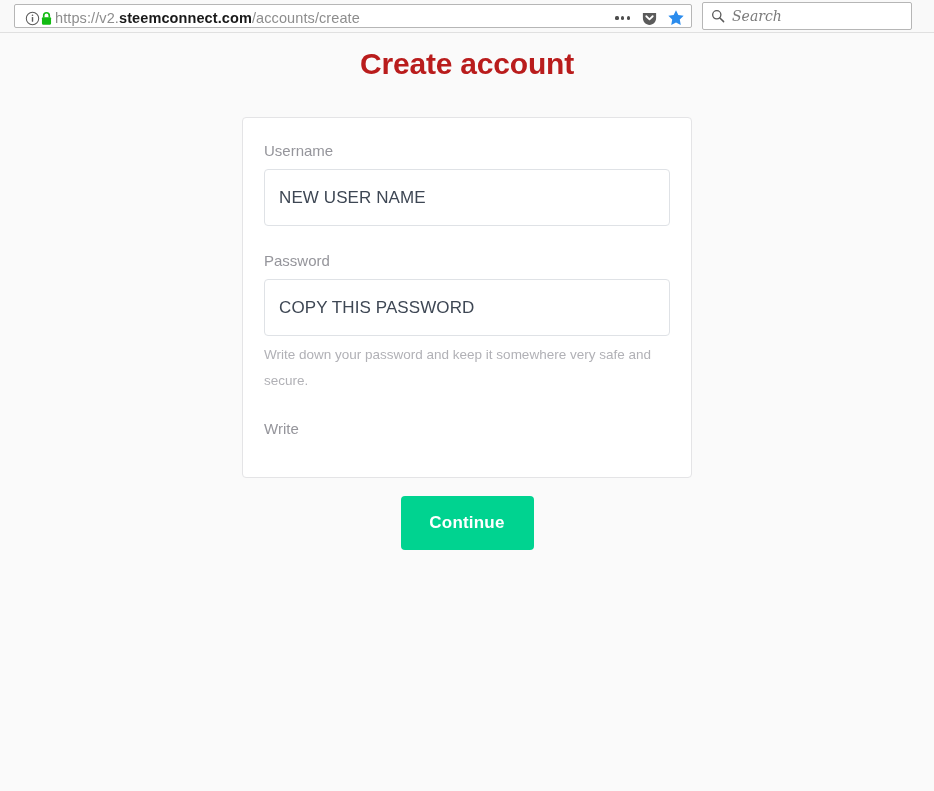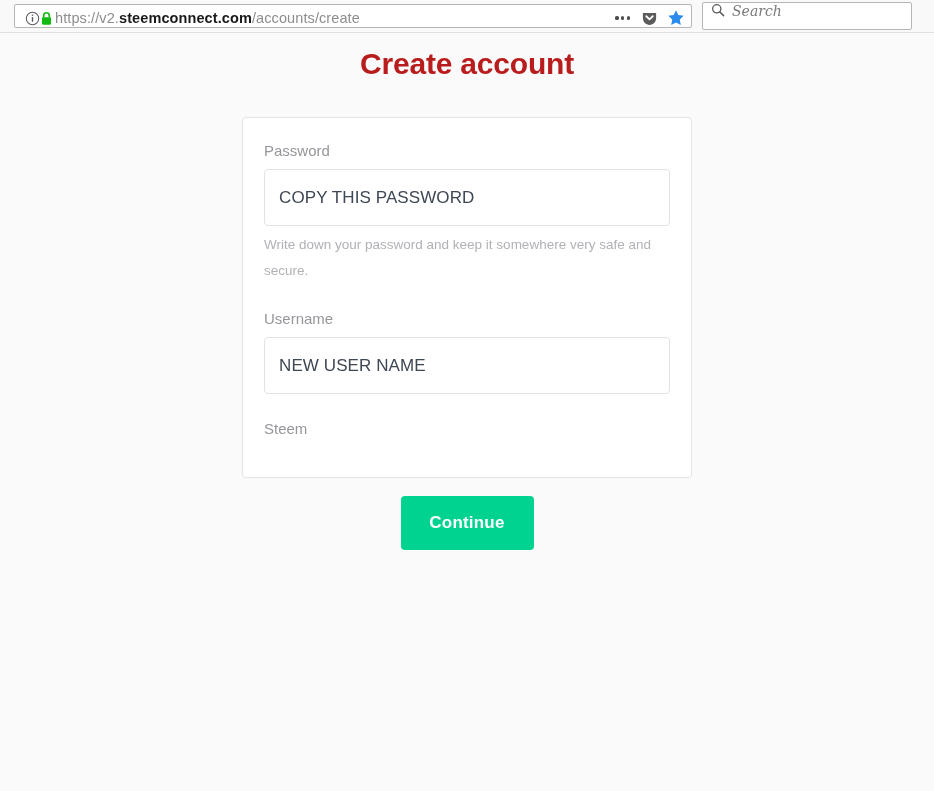--- a/index.html
+++ b/index.html
@@ -80,21 +80,21 @@
   .star-icon { width: 18px; height: 18px; display:block; }
 
   .searchbar {
     flex: 0 0 210px;
     margin-left: 10px;
     height: 28px;
     background: #ffffff;
     border: 1px solid #b6b6b6;
     border-radius: 2px;
     display: flex;
-    align-items: flex-start;
+    align-items: center;
     padding: 0 8px;
     gap: 7px;
   }
   .search-icon { width: 14px; height: 14px; flex: 0 0 14px; display:block; }
   .search-placeholder {
     font-size: 14px;
     font-style: italic;
     color: #7a7a7a;
     font-family: "DejaVu Serif", serif;
   }
@@ -229,33 +229,33 @@
 
 </div>
 
 <div class="page">
 
   <h1 class="page-title">Create account</h1>
 
   <div class="card">
 
     <div class="field">
+      <div class="field-label">Username</div>
+      <input class="field-input" type="text" placeholder="NEW USER NAME" style="">
+    </div>
+
+    <div class="field">
       <div class="field-label">Password</div>
       <input class="field-input" type="text" placeholder="COPY THIS PASSWORD" style="">
       <div class="field-help">Write down your password and keep it somewhere very safe and secure.</div>
     </div>
 
+
     <div class="field">
-      <div class="field-label">Username</div>
-      <input class="field-input" type="text" placeholder="NEW USER NAME" style="">
-    </div>
-
-
-    <div class="field">
-      <div class="field-label">Steem</div>
+      <div class="field-label">Write</div>
     </div>
 
   </div>
 
   <div class="actions">
     <button class="continue-button">Continue</button>
   </div>
 
 </div>
 

